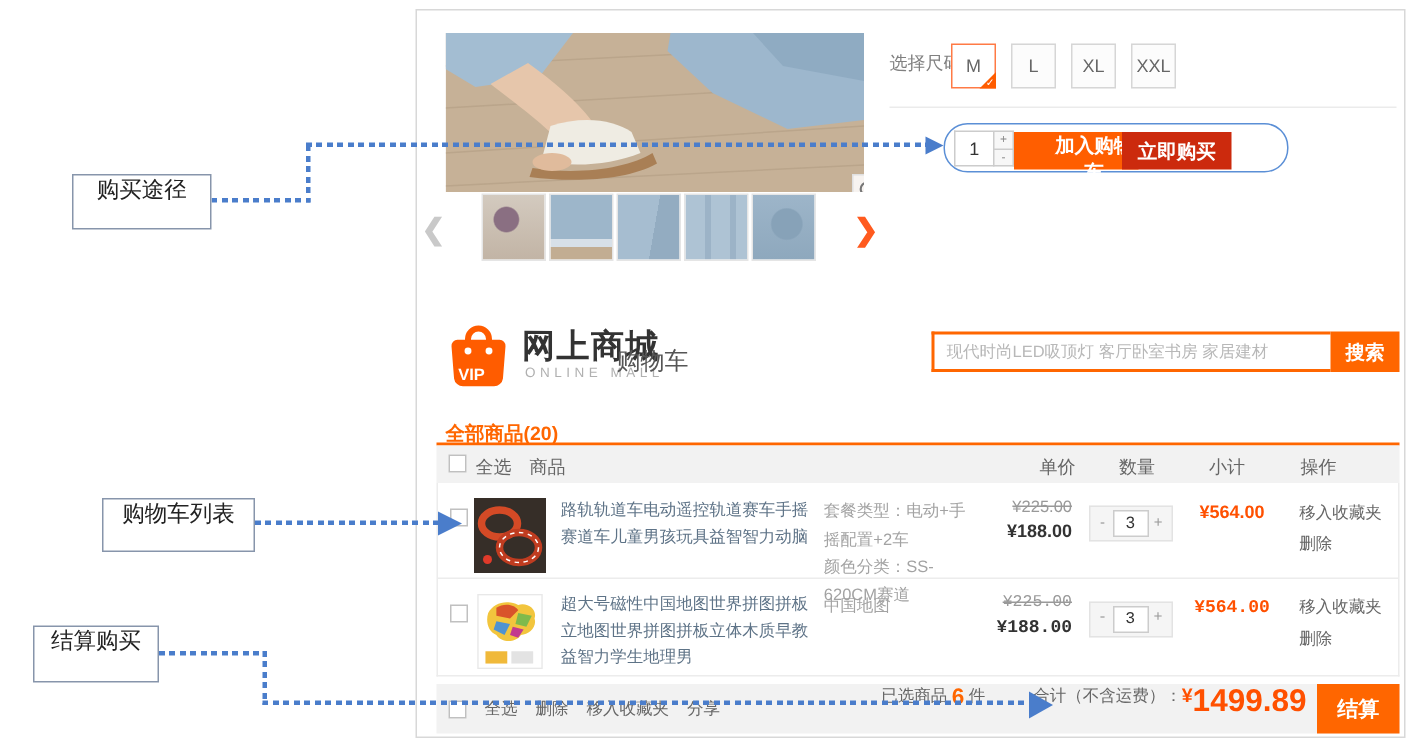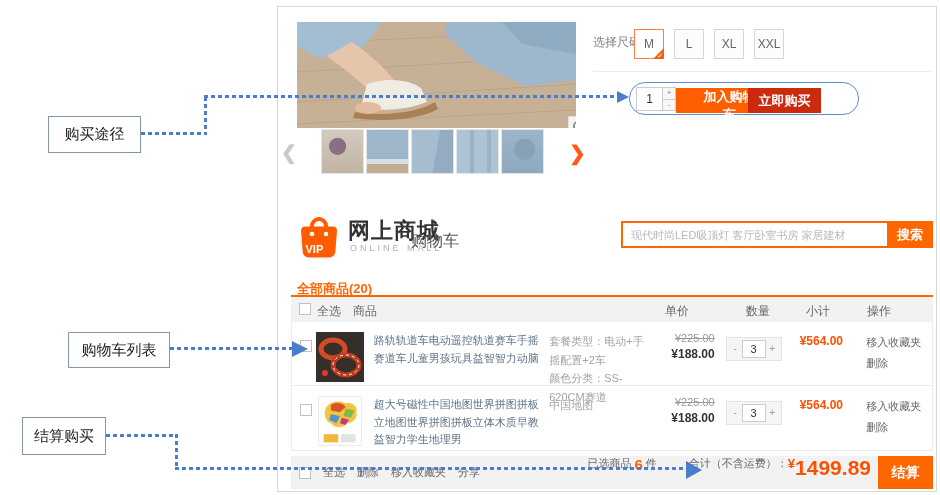--- a/index.html
+++ b/index.html
@@ -51,27 +51,27 @@
   #search-btn { width:46px; height:27px; background:#ff6600; color:#fff; border:none; font-size:13px; font-weight:bold; cursor:pointer; }
 
   
   #cart-title { position:absolute; left:19px; top:273px; font-size:13px; font-weight:bold; color:#ff6600; }
   #cart-line { position:absolute; left:13px; top:288px; width:642px; height:2px; background:#ff6600; }
   #cart-head { position:absolute; left:13px; top:290px; width:642px; height:25px; background:#f2f2f2; font-size:12px; color:#666; }
   #cart-head > span { position:absolute; top:6px; }
   .h-ck { left:8px; top:6px; }
   .h-selall { left:26px; }
   .h-prod { left:62px; }
-  .h-price { left:364px; width:44px; text-align:center; }
+  .h-price { left:392px; width:44px; text-align:center; }
   .h-qty { left:445px; width:44px; text-align:center; }
   .h-sub { left:505px; width:44px; text-align:center; }
   .h-op { left:576px; }
   #rows { position:absolute; left:13px; top:315px; width:642px; border:1px solid #ececec; border-top:none; background:#fff; }
   .row { display:flex; height:64px; padding-top:10px; border-bottom:1px solid #ececec; }
-  .row:last-child { border-bottom:none; }
+  .row:last-child { border-bottom:none;font-family:Liberation Mono, monospace; }
   .col-ck { width:24px; padding-left:8px; padding-top:4px; }
   .col-img { width:58px; }
   .p-img { width:48px; height:50px; display:block; }
   .col-title { width:176px; padding-right:10px; font-size:11px; color:#5e7387; line-height:1.6; }
   .col-attr { width:104px; font-size:11px; color:#a3a3a3; line-height:1.7; }
   .col-price { width:66px; text-align:right; padding-right:4px; }
   .price-orig { font-size:11px; color:#999; text-decoration:line-through; }
   .price-now { font-size:12px; color:#333; font-weight:bold; margin-top:3px; }
   .col-qty { width:70px; display:flex; justify-content:center; align-items:flex-start; padding-top:5px; }
   .stepper { display:flex; background:#f5f5f5; border:1px solid #e3e3e3; padding:2px; }
@@ -88,21 +88,21 @@
   #foot-right { position:absolute; right:62px; top:0; height:33px; display:flex; align-items:flex-start; font-size:11px; color:#666; }
   #sel-count { color:#ff6600; font-size:15px; font-weight:bold; margin:0 3px; }
   #total-label { margin-left:32px; }
   #total-cur { color:#ff5000; font-size:13px; font-weight:bold; }
   #total-amt { color:#ff5000; font-size:21px; font-weight:bold; }
   #checkout-btn { position:absolute; right:0; top:0; width:55px; height:33px; background:#ff6600; color:#fff; border:none; font-size:14px; font-weight:bold; cursor:pointer; }
 
   .ckbox { display:inline-block; width:12px; height:12px; border:1px solid #c0c0c0; background:#fff; cursor:pointer; vertical-align:middle; }
 
   
-  .ann-box { position:absolute; border:1px solid #8795ab; background:#fff; display:flex; align-items:center; justify-content:center; font-size:15px; color:#222; z-index:40; }
+  .ann-box { position:absolute; border:1px solid #8795ab; background:#fff; display:flex; justify-content:center; font-size:15px; color:#222; z-index:40; }
   #ann-purchase { left:48px; top:116px; width:93px; height:37px; }
   #ann-cartlist { left:68px; top:332px; width:102px; height:36px; }
   #ann-checkout { left:22px; top:417px; width:84px; height:38px; }
   .dot-h { position:absolute; height:3px; background:repeating-linear-gradient(90deg,#4a7dcb 0 4px, rgba(0,0,0,0) 4px 7px); z-index:35; }
   .dot-v { position:absolute; width:3px; background:repeating-linear-gradient(180deg,#4a7dcb 0 4px, rgba(0,0,0,0) 4px 7px); z-index:35; }
   .arr { position:absolute; width:0; height:0; z-index:35; }
   #arr-1 { left:617px; top:91px; border-top:6px solid transparent; border-bottom:6px solid transparent; border-left:12px solid #4a7dcb; }
   #arr-2 { left:292px; top:341px; border-top:8px solid transparent; border-bottom:8px solid transparent; border-left:16px solid #4a7dcb; }
   #arr-3 { left:686px; top:461px; border-top:9px solid transparent; border-bottom:9px solid transparent; border-left:16px solid #4a7dcb; }
 </style>

